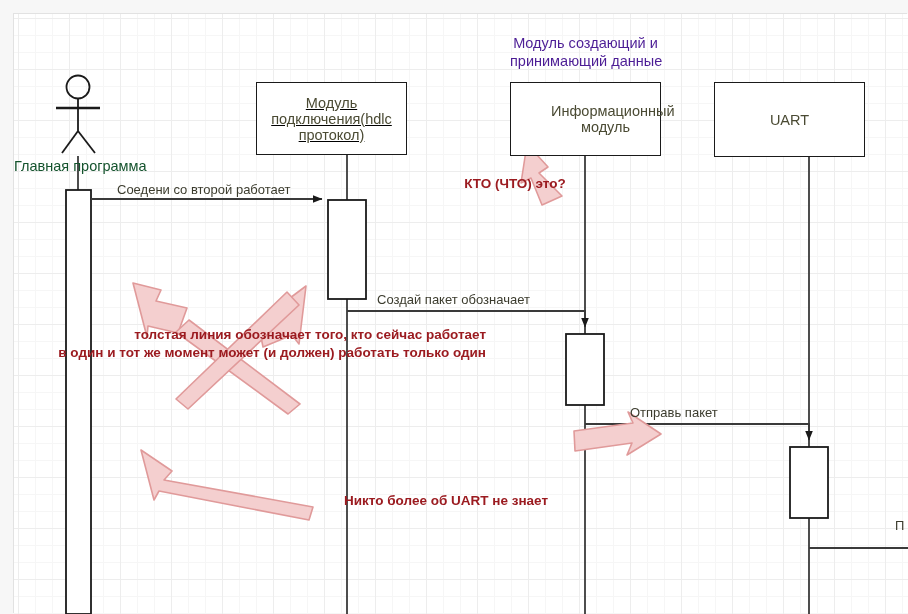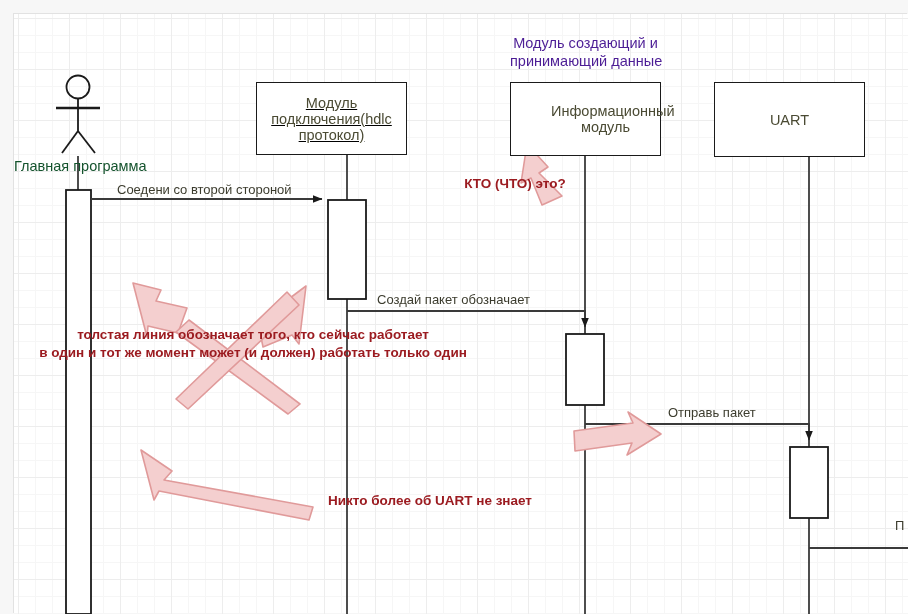--- a/index.html
+++ b/index.html
@@ -63,21 +63,21 @@
     font-size: 14.5px;
   }
   .msg-label {
     color: #3c3c2e;
     font-size: 13px;
   }
   .note {
     color: #9b1b20;
     font-size: 13.5px;
     font-weight: bold;
-    text-align: center;
+    text-align: right;
     line-height: 1.32;
   }
   .pbox {
     position: absolute;
     border: 1.6px solid #1a1a1a;
     background: #ffffff;
     display: flex;
     align-items: center;
     justify-content: center;
     box-sizing: border-box;
@@ -149,25 +149,25 @@
 
   <div class="pbox" style="left:714px; top:82px; width:151px; height:75px;">
     <div class="participant-box-title">UART</div>
   </div>
 
   <div class="lbl participant-title" style="left:510px; top:35px; width:151px;">Модуль создающий и
 принимающий данные</div>
 
   <div class="lbl actor-label" style="left:14px; top:158px;">Главная программа</div>
 
-  <div class="lbl msg-label" style="left:117px; top:182px;">Соедени со второй стороной</div>
+  <div class="lbl msg-label" style="left:117px; top:182px;">Соедени со второй работает</div>
 
   <div class="lbl msg-label" style="left:377px; top:292px;">Создай пакет обозначает</div>
 
-  <div class="lbl msg-label" style="left:668px; top:405px;">Отправь пакет</div>
+  <div class="lbl msg-label" style="left:630px; top:405px;">Отправь пакет</div>
 
   <div class="lbl msg-label" style="left:895px; top:518px;">П</div>
 
   <div class="lbl note" style="left:456px; top:175px; width:118px; text-align:center;">КТО (ЧТО) это?</div>
 
   <div class="lbl note" style="left:20px; top:326px; width:466px;">толстая линия обозначает того, кто сейчас работает
 в один и тот же момент может (и должен) работать только один</div>
 
 
   <div class="lbl note" style="left:312px; top:492px; width:236px;">Никто более об UART не знает</div>

